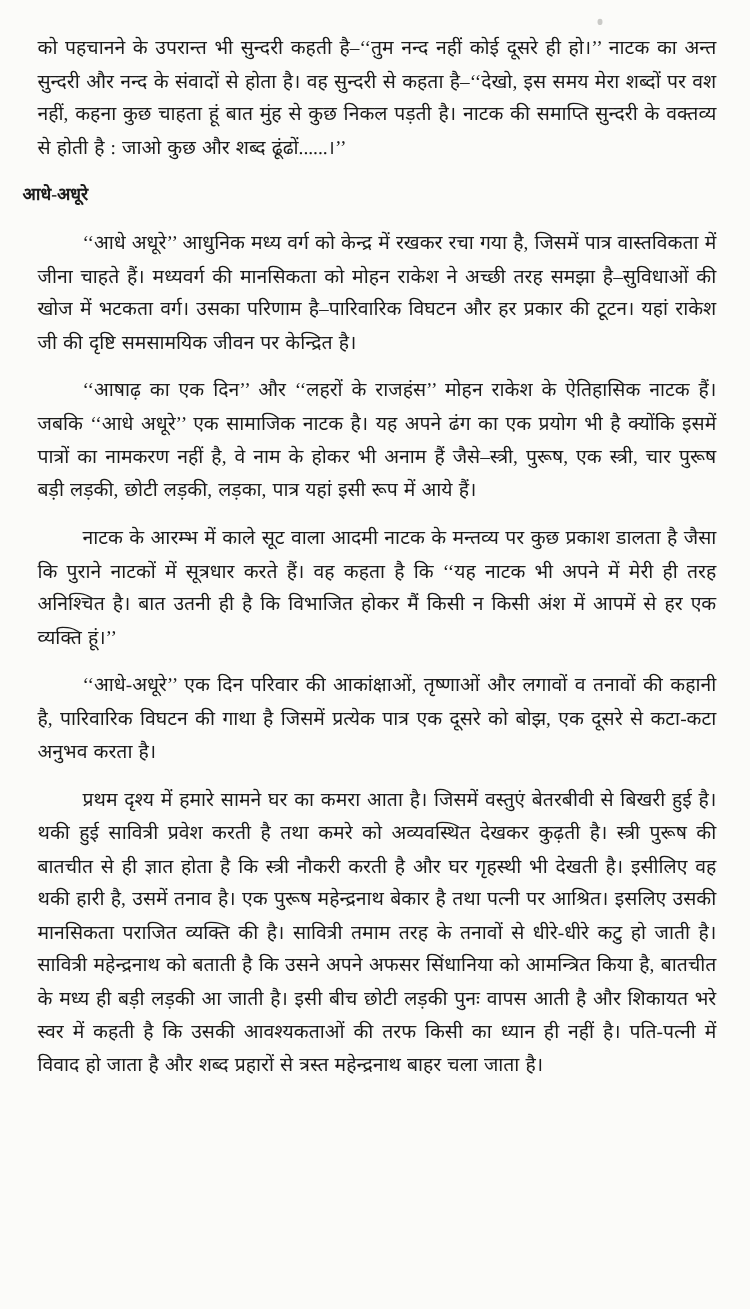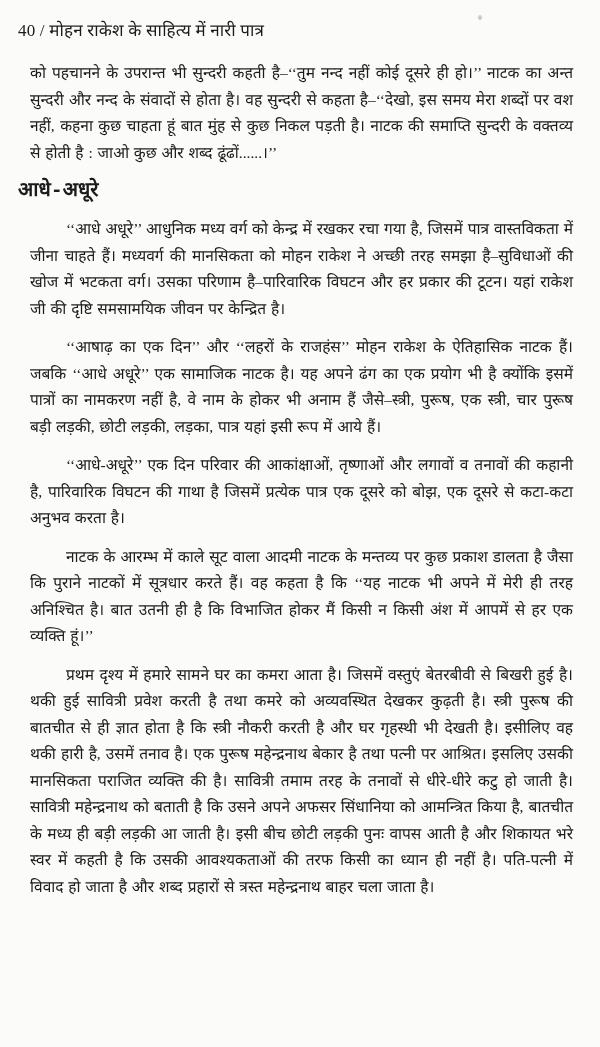--- a/index.html
+++ b/index.html
@@ -33,45 +33,43 @@
     font-size: 15.5px;
     line-height: 26.5px;
     text-align: justify;
     margin: 12px;
     word-spacing: 1px;
   }
   .body-text .para.indent {
     text-indent: 36px;
   }
   .section-heading {
-    font-size: 20px;
+    font-size: 14px;
     font-weight: bold;
     line-height: 26px;
     margin: 10px 0 7px 0;
-    font-family: Liberation Mono, monospace;
   }
   .scan-artifact {
     position: absolute;
     left: 478px;
     top: 15px;
     width: 4px;
     height: 5px;
     background: #b5b5b2;
     border-radius: 50%;
     opacity: 0.7;
   }
 </style>
 </head>
 <body>
 
 <div class="page">
   <div class="scan-artifact"></div>
-  <div class="header">40 / मोहन राकेश के साहित्य में नारी पात्र</div>
   <div class="body-text">
       <div class="para">को पहचानने के उपरान्त भी सुन्दरी कहती है–‘‘तुम नन्द नहीं कोई दूसरे ही हो।’’ नाटक का अन्त सुन्दरी और नन्द के संवादों से होता है। वह सुन्दरी से कहता है–‘‘देखो, इस समय मेरा शब्दों पर वश नहीं, कहना कुछ चाहता हूं बात मुंह से कुछ निकल पड़ती है। नाटक की समाप्ति सुन्दरी के वक्तव्य से होती है : जाओ कुछ और शब्द ढूंढों......।’’</div>
       <div class="section-heading">आधे-अधूरे</div>
       <div class="para indent">‘‘आधे अधूरे’’ आधुनिक मध्य वर्ग को केन्द्र में रखकर रचा गया है, जिसमें पात्र वास्तविकता में जीना चाहते हैं। मध्यवर्ग की मानसिकता को मोहन राकेश ने अच्छी तरह समझा है–सुविधाओं की खोज में भटकता वर्ग। उसका परिणाम है–पारिवारिक विघटन और हर प्रकार की टूटन। यहां राकेश जी की दृष्टि समसामयिक जीवन पर केन्द्रित है।</div>
       <div class="para indent">‘‘आषाढ़ का एक दिन’’ और ‘‘लहरों के राजहंस’’ मोहन राकेश के ऐतिहासिक नाटक हैं। जबकि ‘‘आधे अधूरे’’ एक सामाजिक नाटक है। यह अपने ढंग का एक प्रयोग भी है क्योंकि इसमें पात्रों का नामकरण नहीं है, वे नाम के होकर भी अनाम हैं जैसे–स्त्री, पुरूष, एक स्त्री, चार पुरूष बड़ी लड़की, छोटी लड़की, लड़का, पात्र यहां इसी रूप में आये हैं।</div>
+      <div class="para indent">नाटक के आरम्भ में काले सूट वाला आदमी नाटक के मन्तव्य पर कुछ प्रकाश डालता है जैसा कि पुराने नाटकों में सूत्रधार करते हैं। वह कहता है कि ‘‘यह नाटक भी अपने में मेरी ही तरह अनिश्चित है। बात उतनी ही है कि विभाजित होकर मैं किसी न किसी अंश में आपमें से हर एक व्यक्ति हूं।’’</div>
       <div class="para indent">‘‘आधे-अधूरे’’ एक दिन परिवार की आकांक्षाओं, तृष्णाओं और लगावों व तनावों की कहानी है, पारिवारिक विघटन की गाथा है जिसमें प्रत्येक पात्र एक दूसरे को बोझ, एक दूसरे से कटा-कटा अनुभव करता है।</div>
-      <div class="para indent">नाटक के आरम्भ में काले सूट वाला आदमी नाटक के मन्तव्य पर कुछ प्रकाश डालता है जैसा कि पुराने नाटकों में सूत्रधार करते हैं। वह कहता है कि ‘‘यह नाटक भी अपने में मेरी ही तरह अनिश्चित है। बात उतनी ही है कि विभाजित होकर मैं किसी न किसी अंश में आपमें से हर एक व्यक्ति हूं।’’</div>
       <div class="para indent">प्रथम दृश्य में हमारे सामने घर का कमरा आता है। जिसमें वस्तुएं बेतरबीवी से बिखरी हुई है। थकी हुई सावित्री प्रवेश करती है तथा कमरे को अव्यवस्थित देखकर कुढ़ती है। स्त्री पुरूष की बातचीत से ही ज्ञात होता है कि स्त्री नौकरी करती है और घर गृहस्थी भी देखती है। इसीलिए वह थकी हारी है, उसमें तनाव है। एक पुरूष महेन्द्रनाथ बेकार है तथा पत्नी पर आश्रित। इसलिए उसकी मानसिकता पराजित व्यक्ति की है। सावित्री तमाम तरह के तनावों से धीरे-धीरे कटु हो जाती है। सावित्री महेन्द्रनाथ को बताती है कि उसने अपने अफसर सिंधानिया को आमन्त्रित किया है, बातचीत के मध्य ही बड़ी लड़की आ जाती है। इसी बीच छोटी लड़की पुनः वापस आती है और शिकायत भरे स्वर में कहती है कि उसकी आवश्यकताओं की तरफ किसी का ध्यान ही नहीं है। पति-पत्नी में विवाद हो जाता है और शब्द प्रहारों से त्रस्त महेन्द्रनाथ बाहर चला जाता है।</div>
     </div>
 </div>
 
 </body></html>

